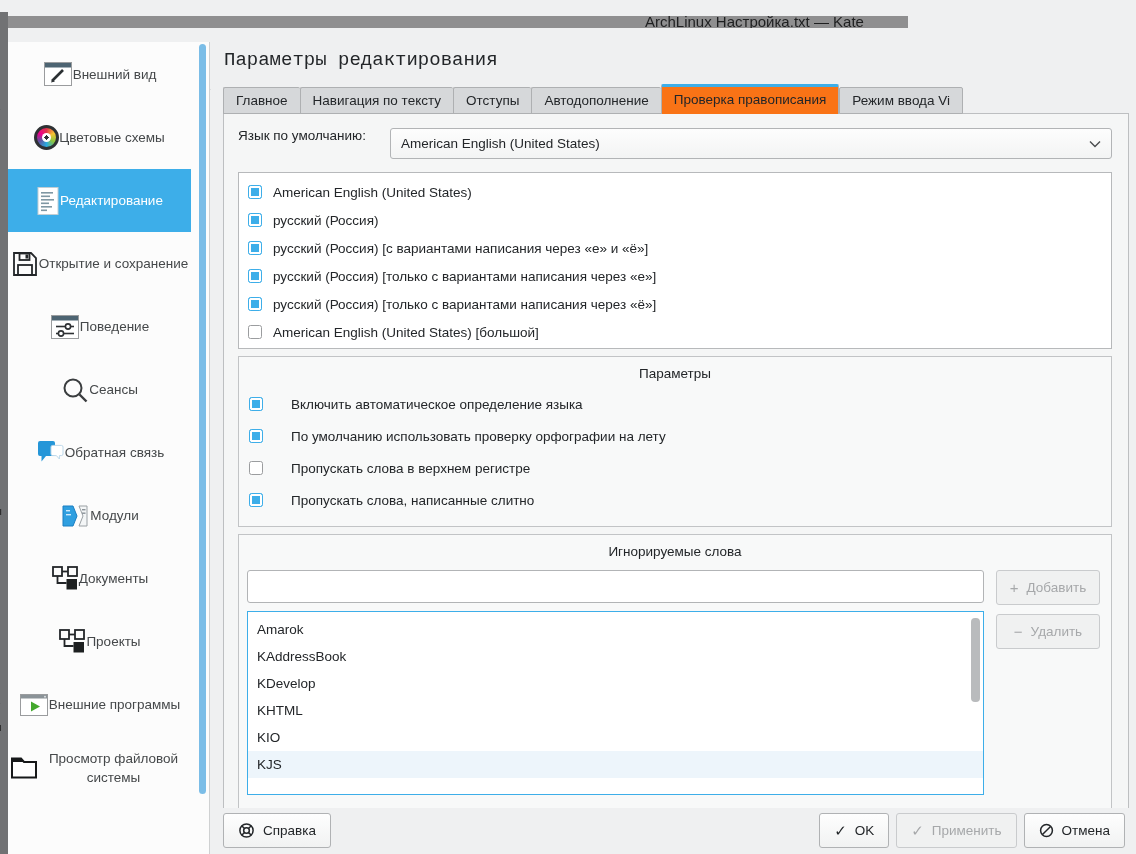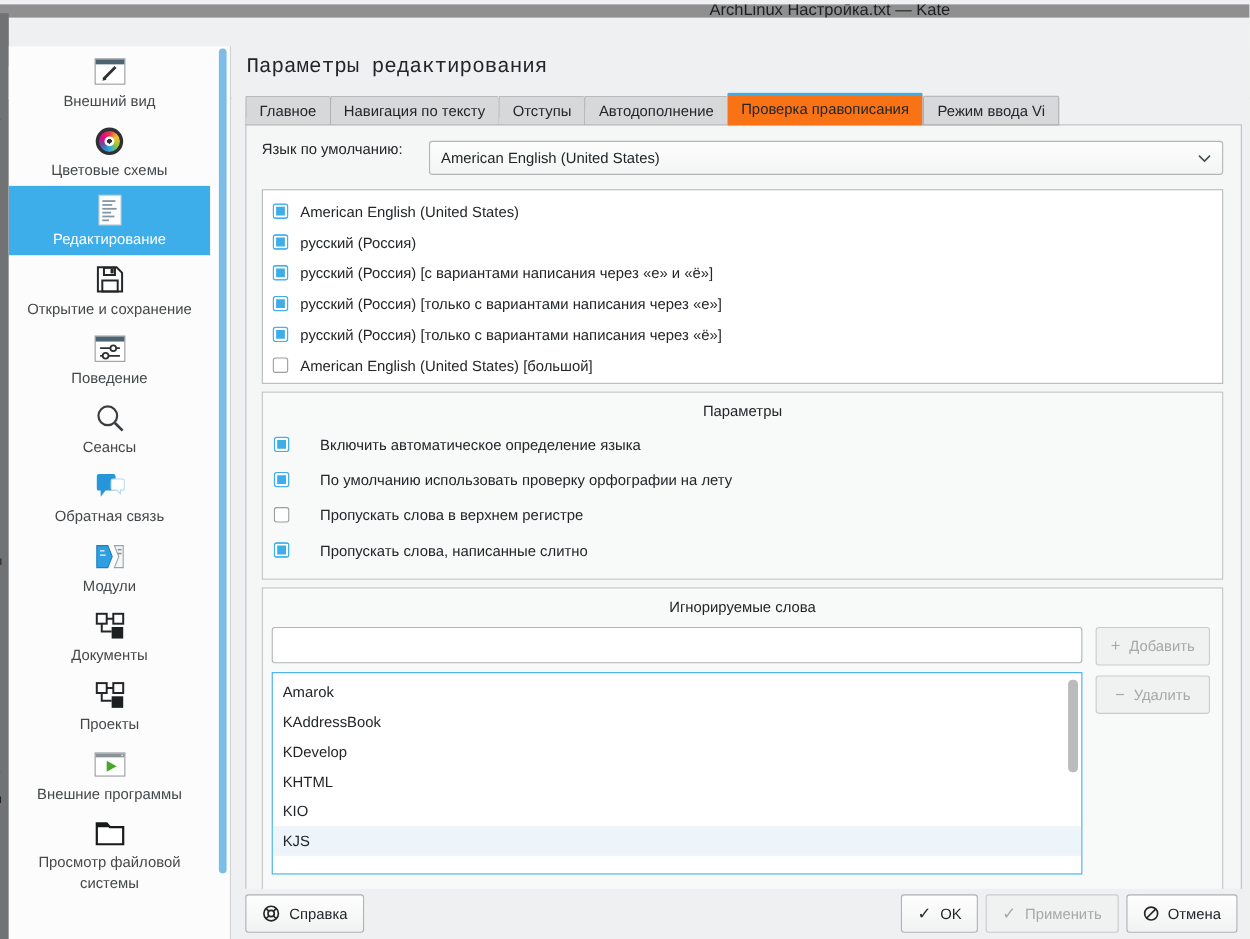--- a/index.html
+++ b/index.html
@@ -1,21 +1,21 @@
 <!DOCTYPE html>
 <html style="--accent: #3daee9; --close: #e0455a; --row-highlight: #edf5fb; --scrollbar-blue: #7bbde7;"><head>
 <meta charset="utf-8">
 <style>
   * { box-sizing: border-box; margin: 0; padding: 0; }
   html,body { width:1136px; height:854px; overflow:hidden;
     font-family:"Liberation Sans", sans-serif; color:#232629; background:#eff0f1;}
   .stage { position:relative; width:1136px; height:854px; overflow:hidden; }
 
   
-  .bg-top { position:absolute; left:0; top:4px; width:1136px; height:12px;
+  .bg-top { position:absolute; left:0; top:16px; width:908px; height:12px;
     background:#8f8f90; overflow:hidden; z-index:1;}
   .bg-top-title { position:absolute; left:645px; top:-3px; font-size:15px;
     color:#1e1f20; white-space:nowrap;}
   .bg-left { position:absolute; left:0; top:12px; width:8px; height:842px;
     background:#717274; overflow:hidden; z-index:1; }
   .bg-left-text { white-space:pre-line; font-size:11px; line-height:27px;
     color:#222; margin-left:-6px;}
 
   
   .titlebar { position:absolute; left:8px; top:12px; right:0; height:30px;
@@ -26,21 +26,21 @@
   .tb-controls { position:absolute; right:8px; top:0; height:30px;
     display:flex; align-items:center; gap:11px; }
   .tb-btn { width:18px; height:18px; display:flex; align-items:center; justify-content:center; }
   .tb-close { width:19px; height:19px; border-radius:50%;
     background:var(--close,#e0455a); display:flex; align-items:center; justify-content:center;}
 
   
   .sidebar { position:absolute; left:8px; top:42px; width:202px; bottom:0;
     background:#fcfcfc; border-right:1px solid #cfd1d2; z-index:2; overflow:hidden;
     padding-top:1px;}
-  .side-item { display:flex; flex-direction:column; align-items:center;
+  .side-item { display:flex; flex-direction:row; align-items:center;
     justify-content:center; min-height:63px; padding:4px 2px; margin-right:18px;
     cursor:default;}
   .side-item.on { background:var(--accent,#3daee9); }
   .icon-box { height:34px; display:flex; align-items:center; justify-content:center; }
   .side-label { font-size:13.5px; color:#45484a; text-align:center;
     line-height:19px; max-width:155px; }
   .side-item.on .side-label { color:#fff; }
   .side-scroll { position:absolute; right:3px; top:2px; width:7px; height:750px;
     border-radius:3.5px; background:var(--scrollbar-blue,#7bbde7); }
   .colorwheel { width:25px; height:25px; border-radius:50%;

